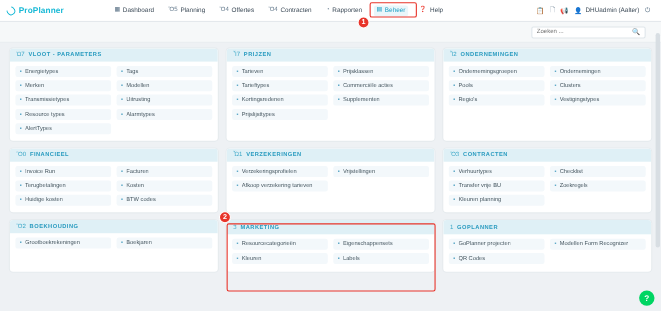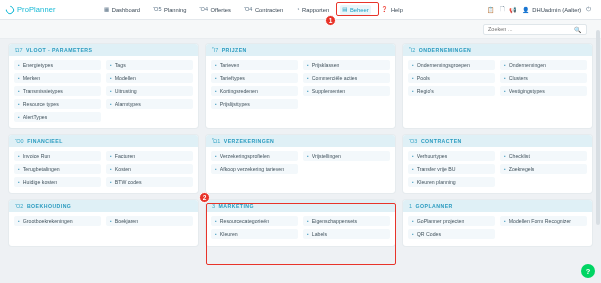--- a/index.html
+++ b/index.html
@@ -19,21 +19,21 @@
     padding: 0 6px;
     border-bottom: 1px solid #e4e8ec;
     position: relative; z-index: 5;
   }
   .brand { display: flex; align-items: center; gap: 3px; width: 96px; }
   .brand-mark {
     width: 8px; height: 8px; border: 1.6px solid #17b9d6;
     border-radius: 50%; border-top-color: transparent;
     transform: rotate(-40deg);
   }
-  .brand-text { font-size: 7.5px; font-weight: normal; color: #17b9d6; letter-spacing: .1px; }
+  .brand-text { font-size: 7.5px; font-weight: bold; color: #17b9d6; letter-spacing: .1px; }
 
   .nav { display: flex; align-items: center; gap: 9px; }
   .nav-item {
     display: flex; align-items: center; gap: 2.5px;
     font-size: 5.8px; color: #3c4a57; white-space: nowrap;
     padding: 2px 2px; cursor: pointer; border-radius: 2px;
   }
   .nav-item.active {
     color: #1c9fc4; background: #eaf6fa;
   }

